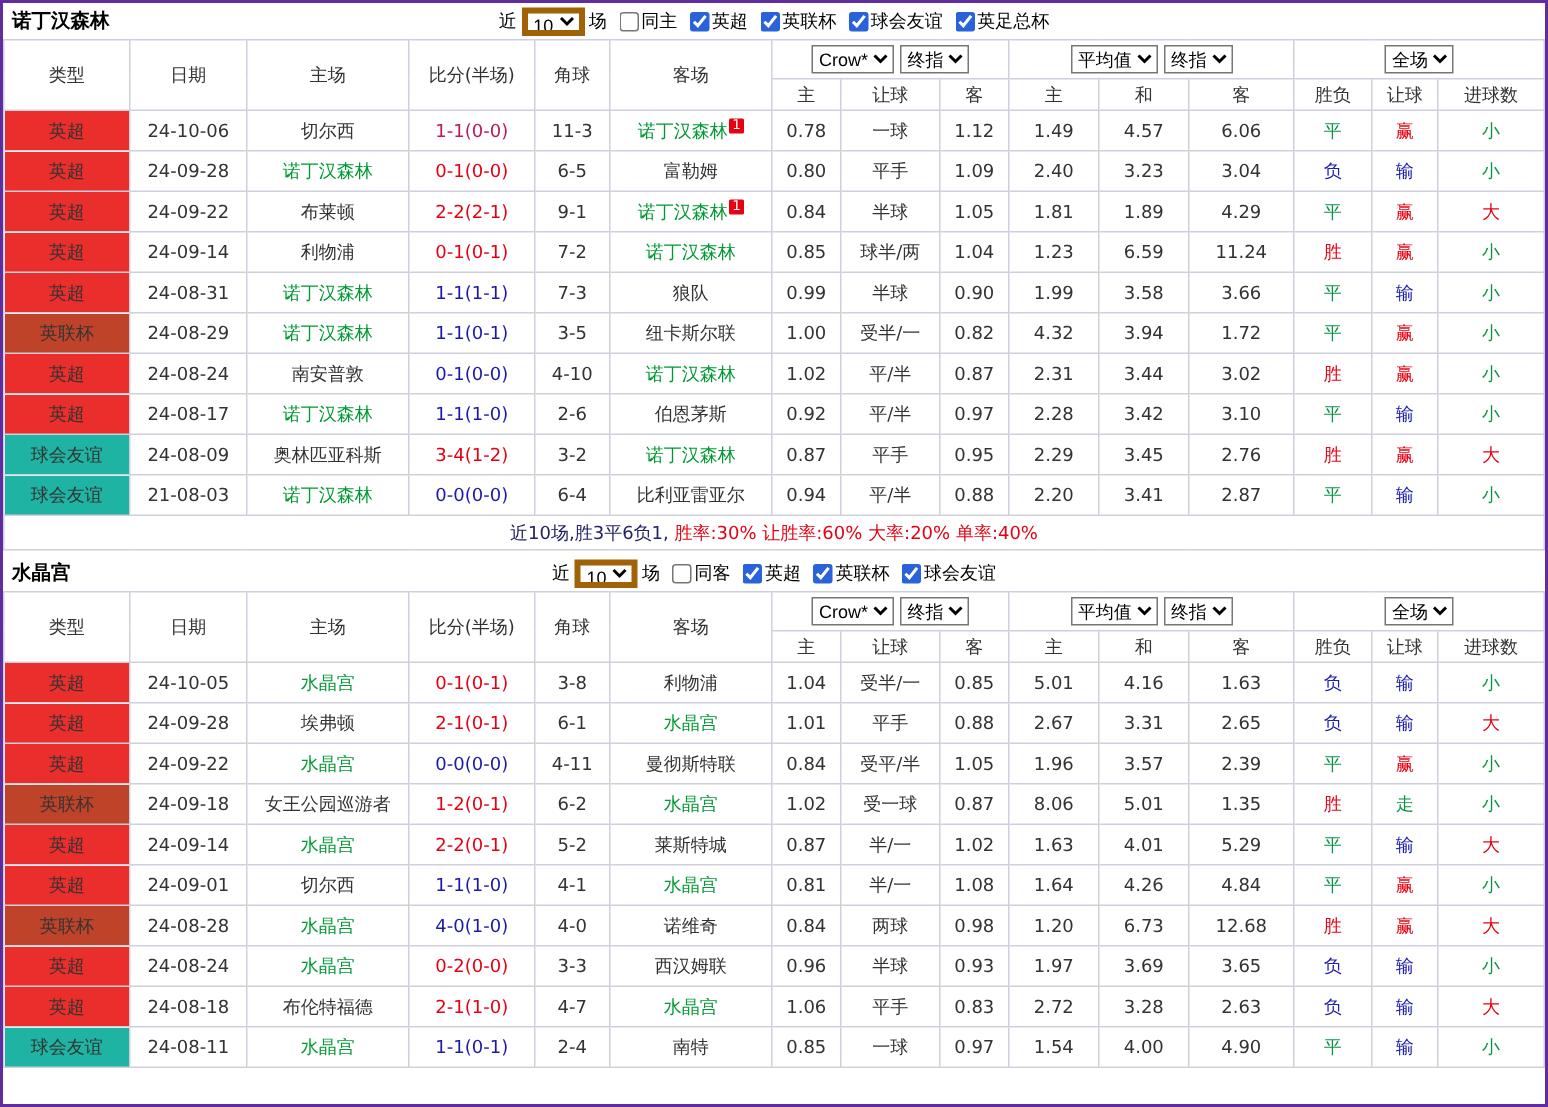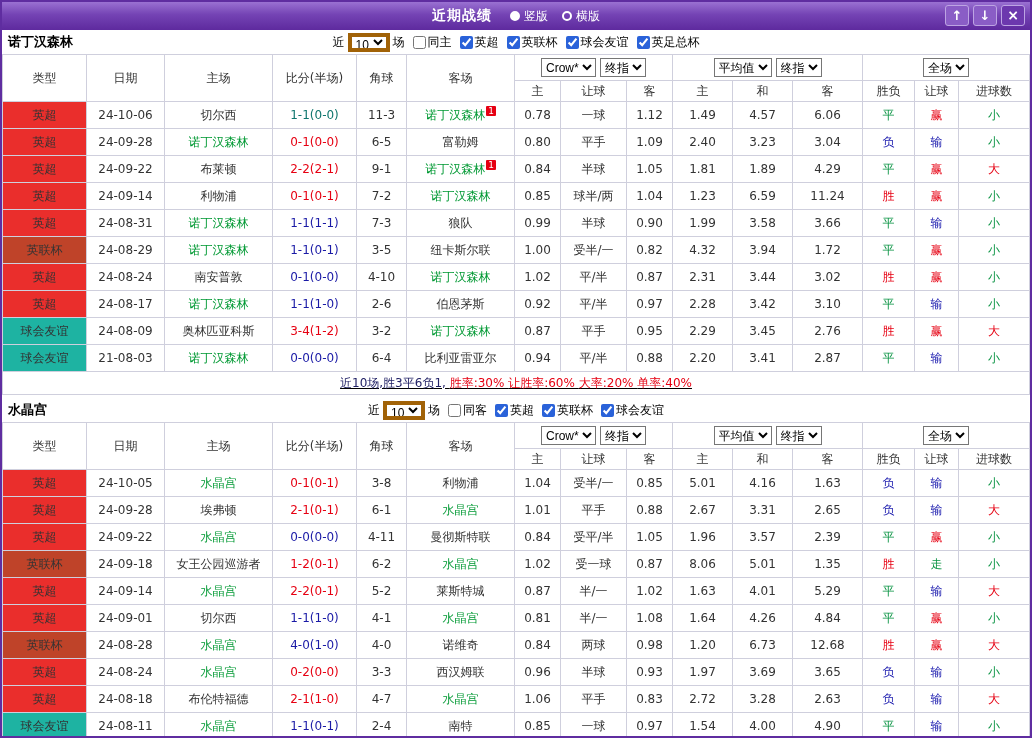--- a/index.html
+++ b/index.html
@@ -24,53 +24,35 @@
   .cbx{display:inline-flex;align-items:center;gap:2px;margin-left:5px;cursor:pointer;}
   .cbx input{width:13px;height:13px;accent-color:#2a62d9;margin:0;}
   
   table.stats{width:100%;border-collapse:collapse;table-layout:fixed;font-size:12px;}
   .stats th,.stats td{border:1px solid #cfcfdd;text-align:center;white-space:nowrap;overflow:hidden;padding:0 1px;}
   .stats thead th{font-weight:normal;color:#333;background:#fff;}
   .stats .group-row th{height:25px;}
   .stats .sub-row th{height:20px;}
   .stats thead select{height:19px;font-size:12px;border:1px solid #767676;background:#fff;margin:0 2px;}
   .stats tbody td{height:26px;color:#333;}
-  .stats tfoot td{height:22px;text-decoration:underline;}
+  .stats tfoot td{height:22px;}
   td.league{color:#fff;}
   .num{color:#333a6b;}
   .focus{color:#009933;}
   .redcard{background:#e60012;color:#fff;font-size:9px;line-height:10px;padding:0 2px;margin-left:1px;vertical-align:super;border-radius:1px;}
   .summary{font-size:12px;}
   
   .c1{width:84px}.c2{width:78px}.c3{width:108px}.c4{width:84px}.c5{width:50px}.c6{width:108px}
   .c7{width:46px}.c8{width:66px}.c9{width:46px}.c10{width:60px}.c11{width:60px}.c12{width:70px}
   .c13{width:52px}.c14{width:44px}.c15{width:auto}
 </style>
 </head>
 <body>
 
 <div class="app">
-  <div class="titlebar">
-    <span class="title">近期战绩</span>
-    <span class="radio-group">
-        <span class="radio">
-          <span class="radio-dot sel"></span>
-          <span>竖版</span>
-        </span>
-        <span class="radio">
-          <span class="radio-dot "></span>
-          <span>横版</span>
-        </span>
-      </span>
-    <div class="win-buttons">
-      <span class="win-btn">↑</span>
-      <span class="win-btn">↓</span>
-      <span class="win-btn close">×</span>
-    </div>
-  </div>
   <div id="sections">
       <div class="section">
 <div class="section-head">
   <span class="team-name">诺丁汉森林</span>
   <div class="filters">
     <span>近</span>
     <select><option>10</option></select>
     <span>场</span>
     <label class="cbx">
               <input type="checkbox" style="">
@@ -134,21 +116,21 @@
               <th>胜负</th>
               <th>让球</th>
               <th>进球数</th>
             </tr>
 </thead>
 <tbody>
             <tr>
 <td class="league" style="background:#ea2e2c">英超</td>
 <td>24-10-06</td>
 <td><span class="">切尔西</span></td>
-<td style="color:#0f766e">1-1(0-0)</td>
+<td style="color:#be185d">1-1(0-0)</td>
 <td class="num">11-3</td>
 <td><span class="focus">诺丁汉森林</span><sup class="redcard">1</sup></td>
 <td class="num">0.78</td>
 <td class="num">一球</td>
 <td class="num">1.12</td>
 <td class="num">1.49</td>
 <td class="num">4.57</td>
 <td class="num">6.06</td>
 <td style="color:#0b9444">平</td>
 <td style="color:#e60012">赢</td>

